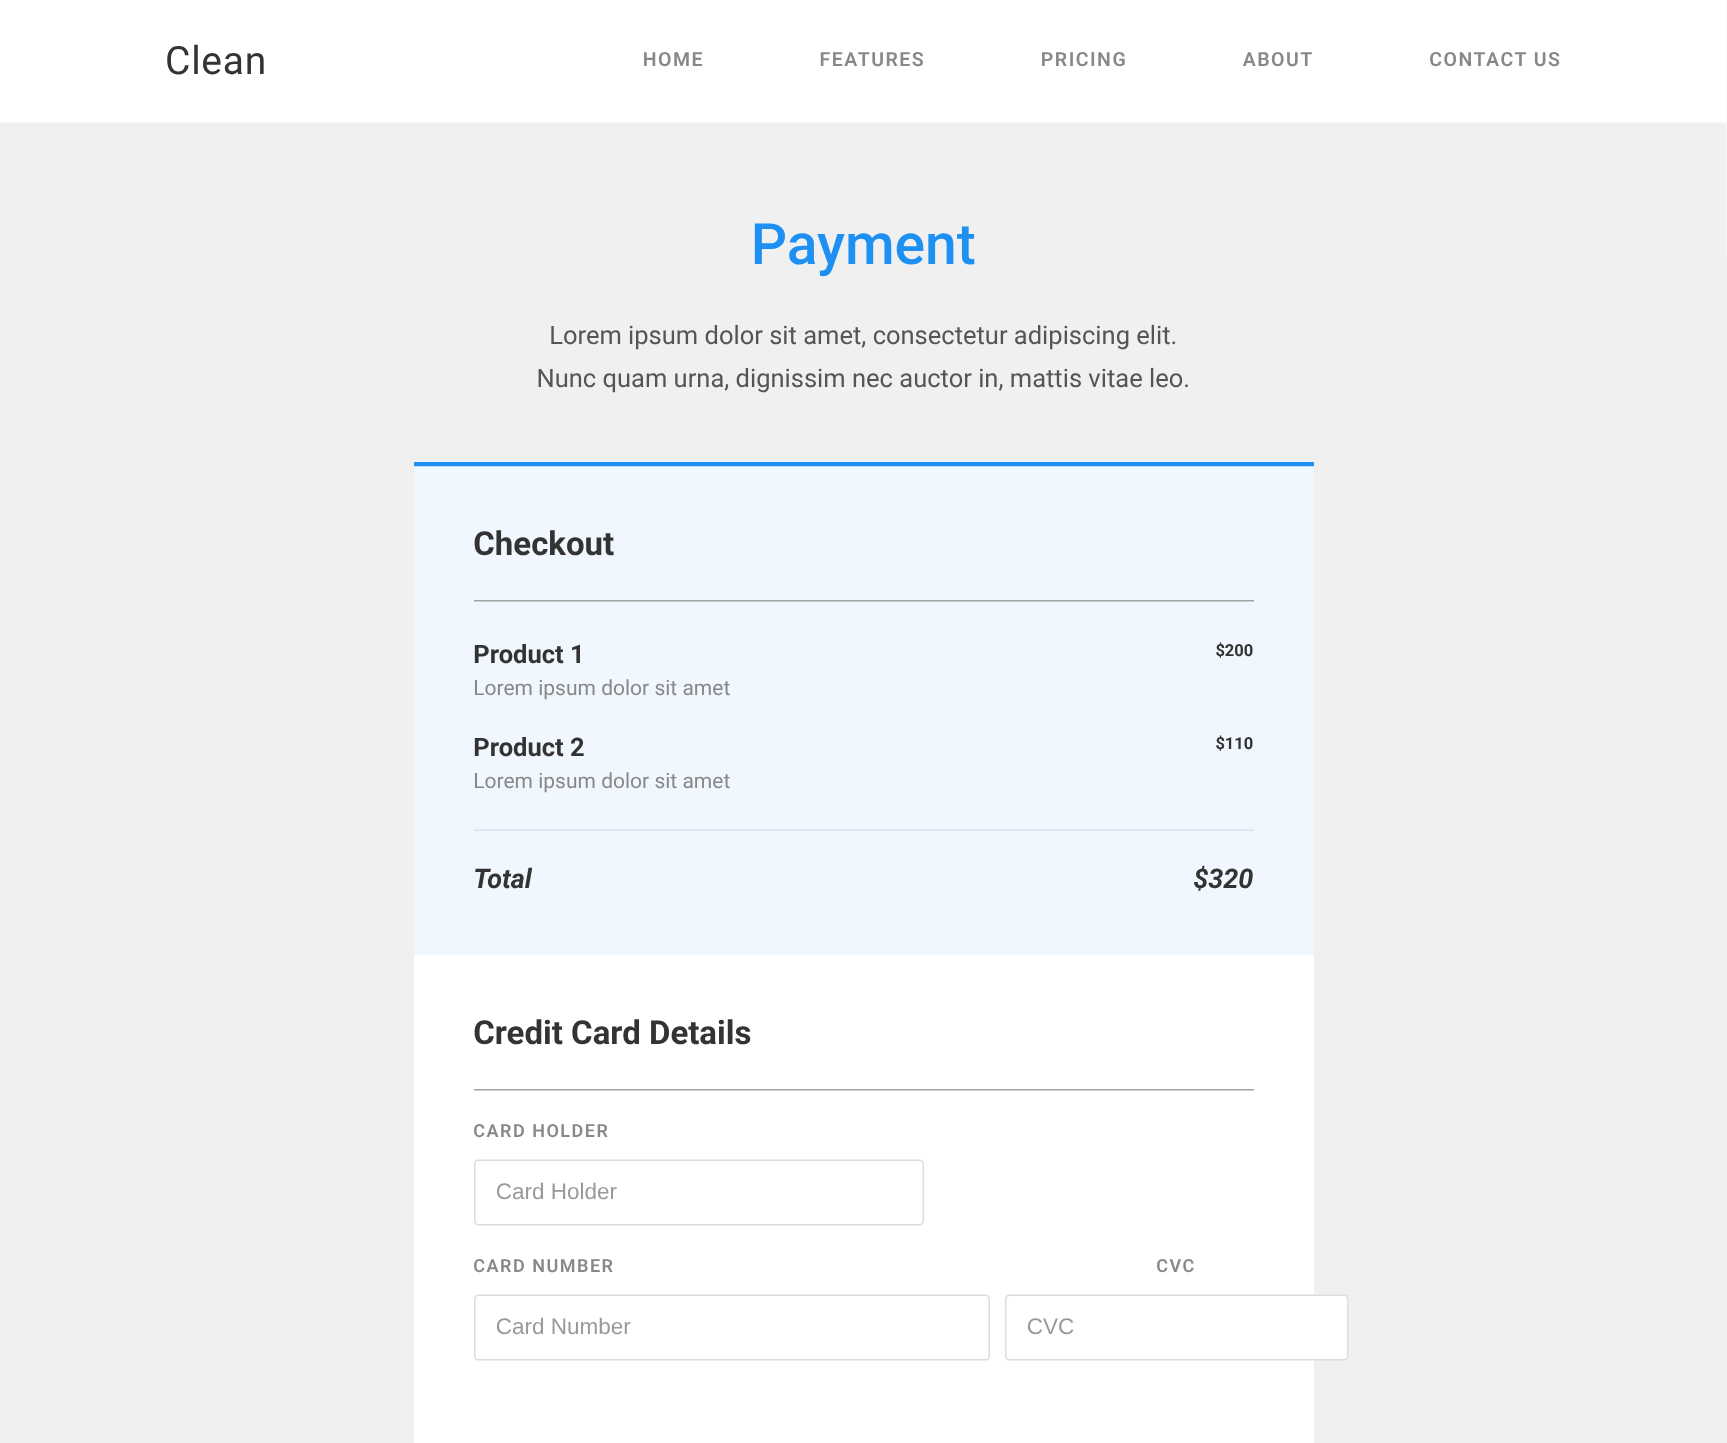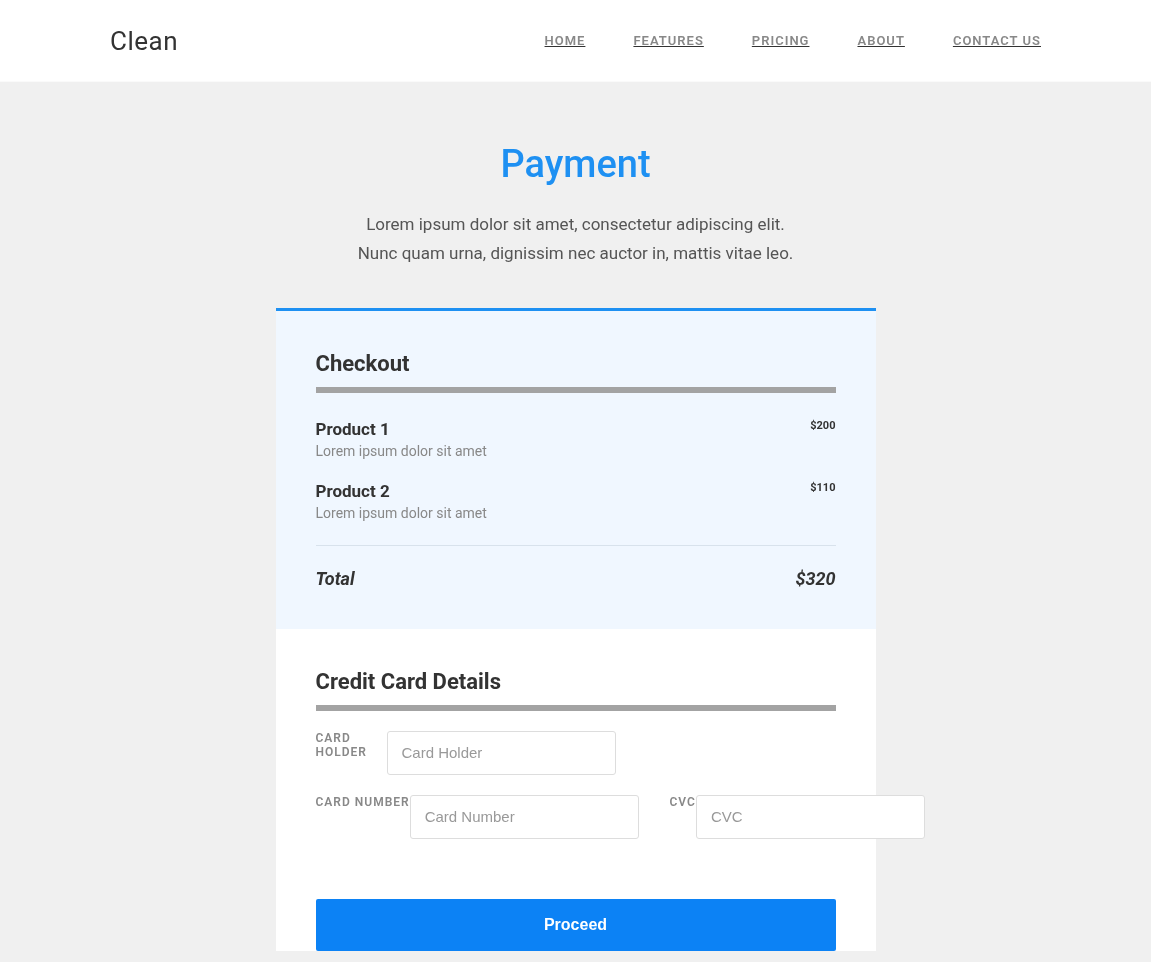--- a/index.html
+++ b/index.html
@@ -22,22 +22,21 @@
     }
     .brand {
       font-size: 26px;
       font-weight: 400;
       color: #333;
       letter-spacing: 0.5px;
     }
     nav {
       margin-left: auto;
       display: flex;
-      gap: 48px;
-      text-decoration: underline;
+      gap: 77px;
     }
     nav a {
       font-size: 13px;
       font-weight: 600;
       letter-spacing: 1px;
       color: #888;
       text-transform: uppercase;
       text-decoration: none;
       cursor: pointer;
     }
@@ -68,22 +67,22 @@
       border-top: 3px solid #1e90f2;
     }
     .checkout-section {
       background: #f0f7ff;
       padding: 40px;
     }
     .section-title {
       font-size: 22px;
       font-weight: 700;
       color: #333;
-      border-bottom: 6px solid #a3a3a3;
-      padding-bottom: 11px;
+      border-bottom: 1px solid #a3a3a3;
+      padding-bottom: 24px;
       margin-bottom: 20px;
     }
     .line-item {
       display: flex;
       justify-content: space-between;
       align-items: flex-start;
       padding: 6px 0 16px;
     }
     .line-item + .line-item {
       border-top: none;
@@ -120,21 +119,21 @@
       background: #fff;
       padding: 40px 40px 20px;
     }
     .form-row {
       display: flex;
       gap: 10px;
       margin-bottom: 20px;
     }
     .form-group {
       display: flex;
-      flex-direction: row;
+      flex-direction: column;
     }
     .form-label {
       font-size: 12px;
       font-weight: 600;
       letter-spacing: 1px;
       color: #888;
       text-transform: uppercase;
       margin-bottom: 12px;
     }
     .form-input {

